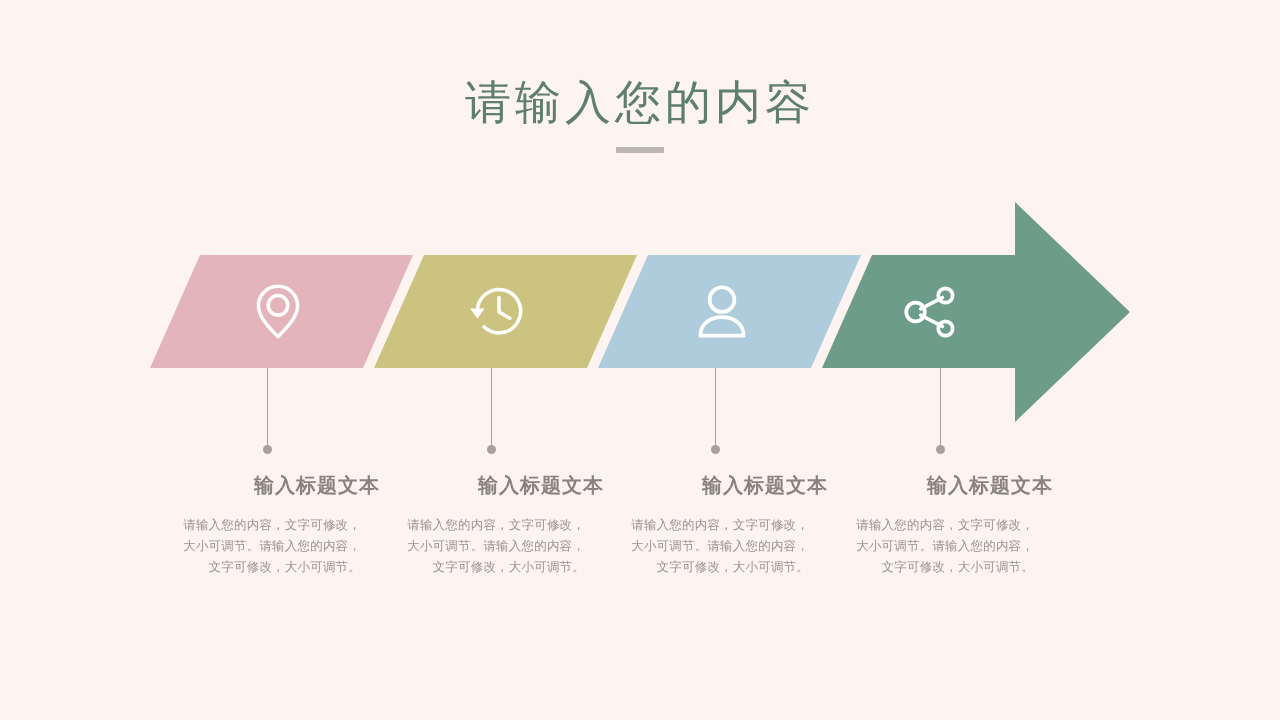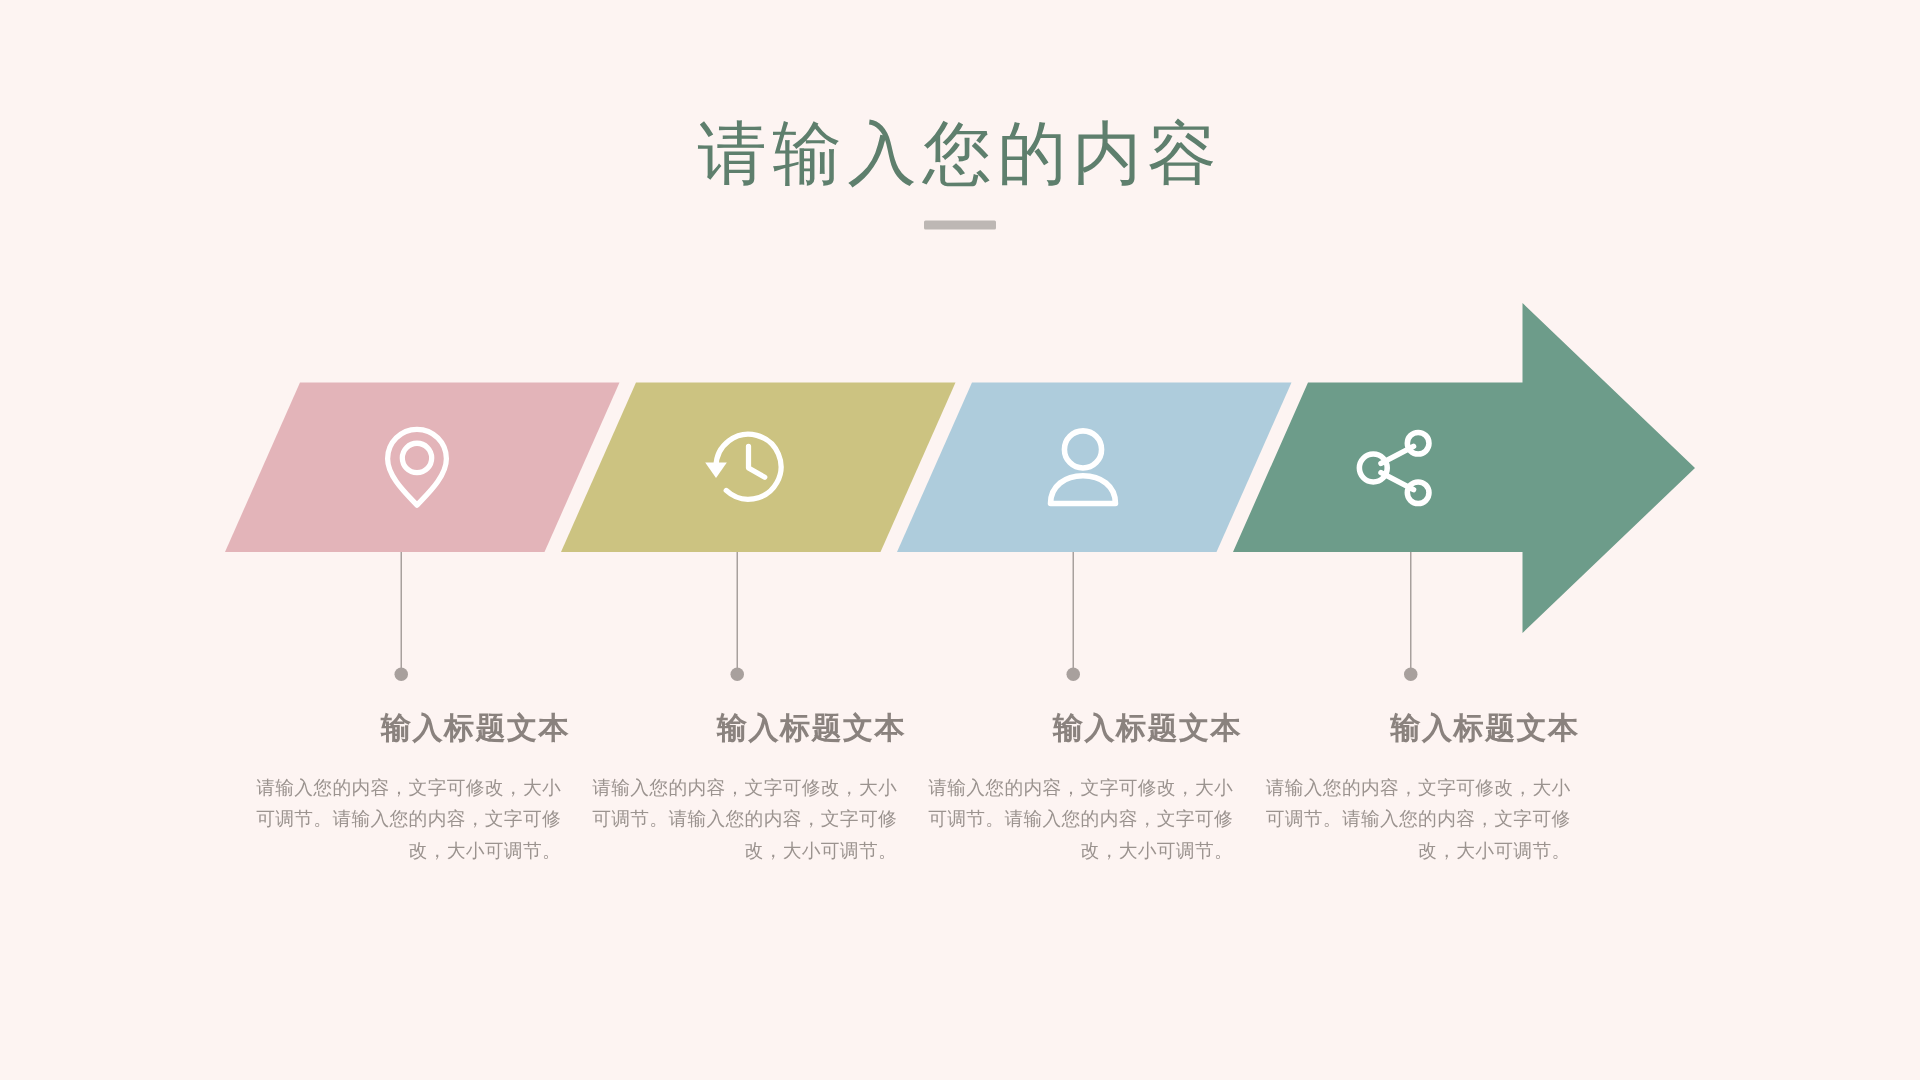--- a/index.html
+++ b/index.html
@@ -113,21 +113,21 @@
     letter-spacing: 1px;
     margin: 0 0 16px 0;
     white-space: nowrap;
   }
   .col-body {
     font-family: "DejaVu Sans", "Liberation Sans", sans-serif;
     font-size: 12.5px;
     line-height: 21px;
     color: #9b938f;
     letter-spacing: 0.2px;
-    margin: 0;
+    margin: 13px;
     padding: 0 6px;
   }
 </style>
 </head>
 <body style="background: rgb(253, 244, 242);">
 
 <div class="slide">
 
   <div class="title-block">
     <div class="slide-title" style="color: rgb(94, 127, 109);">请输入您的内容</div>

